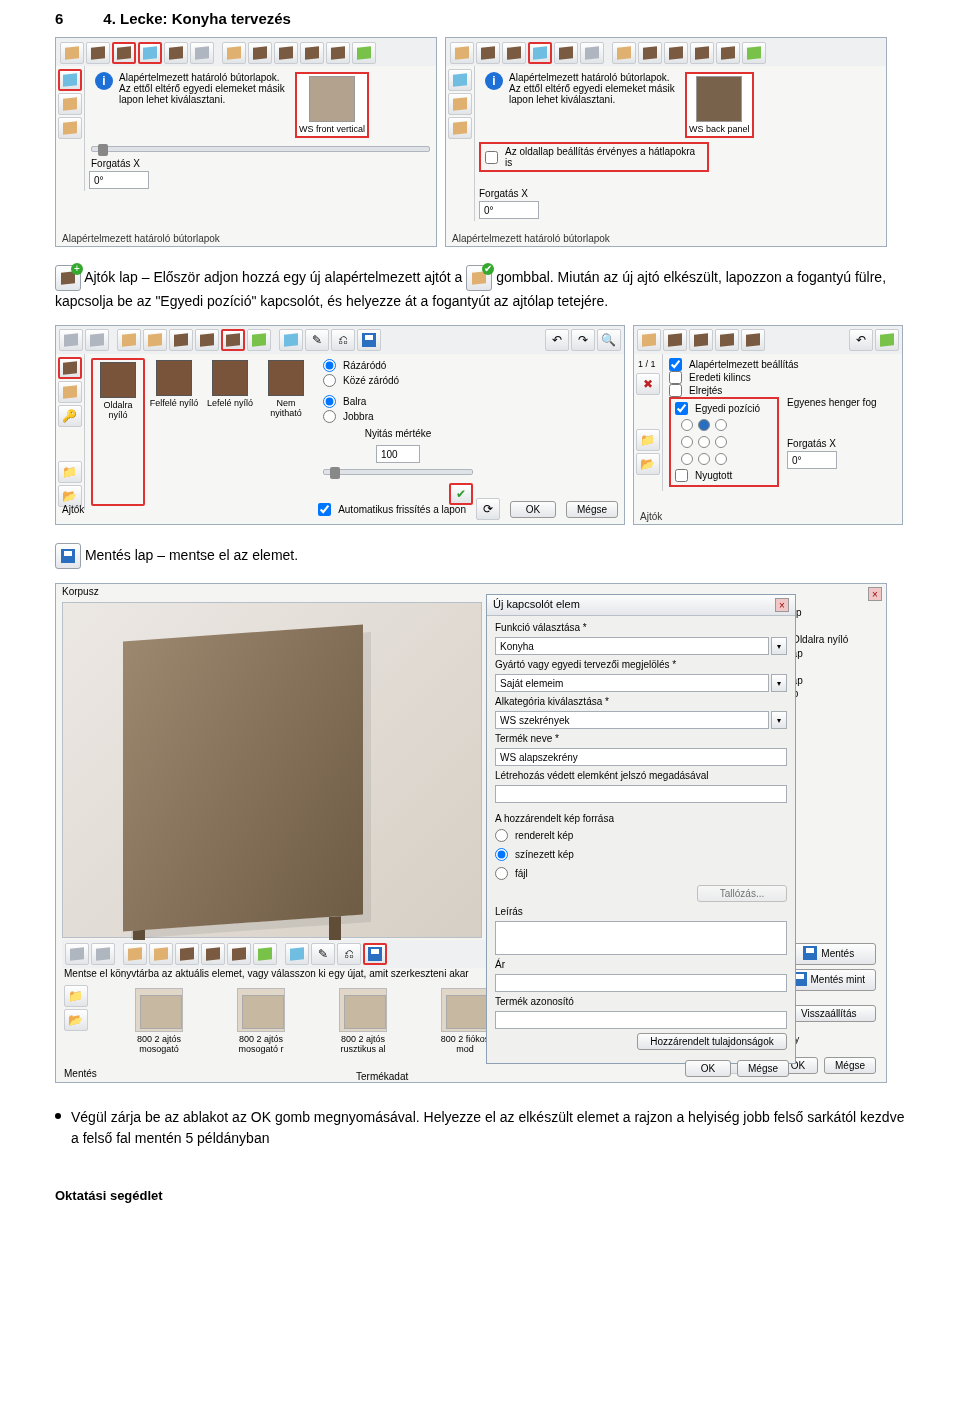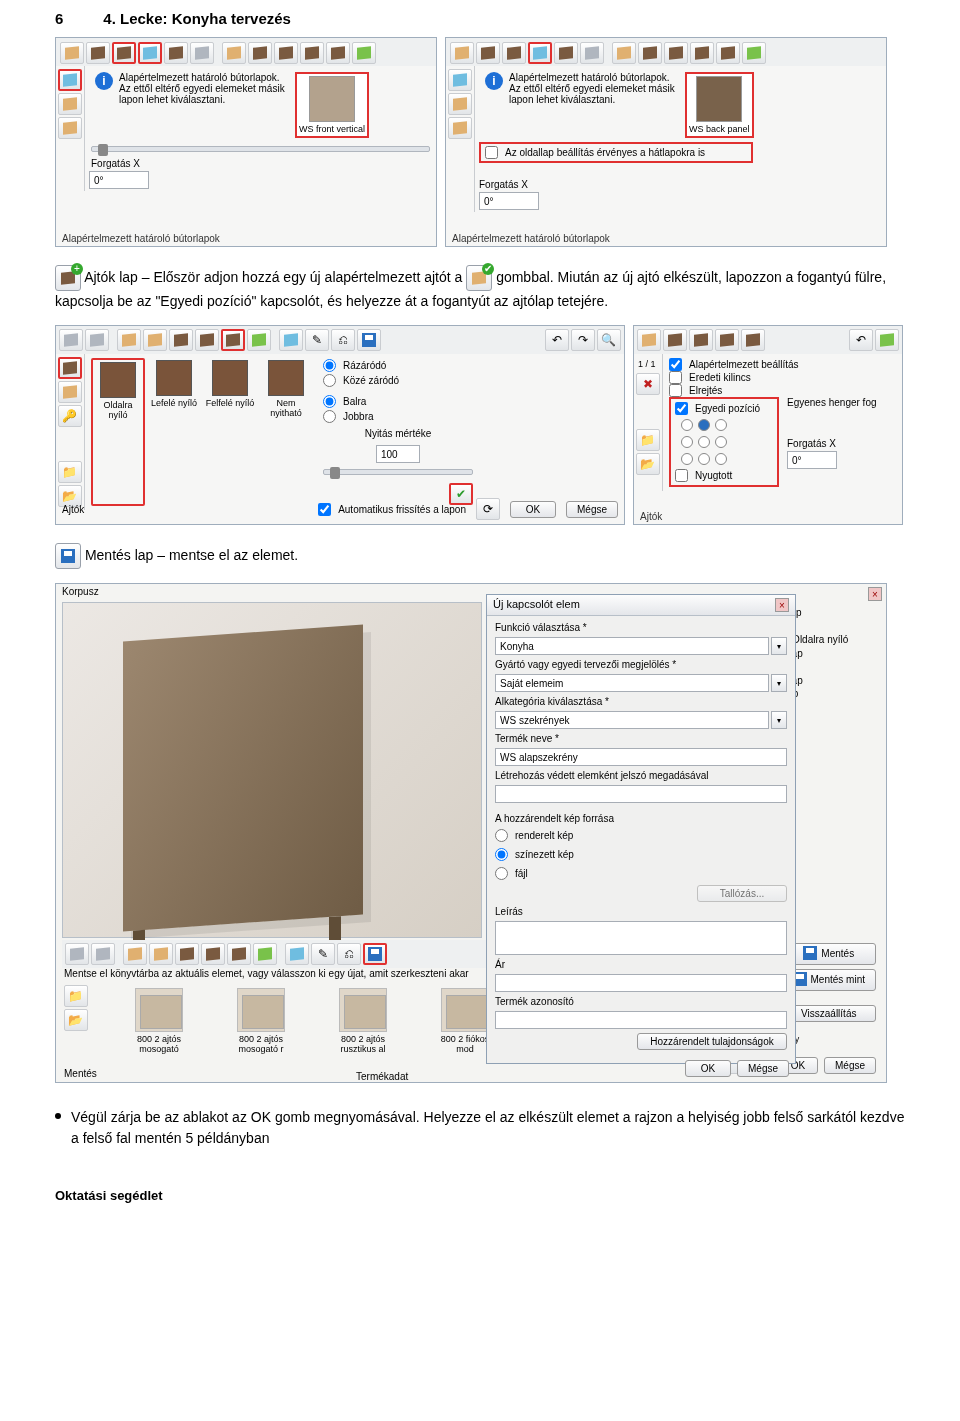--- a/index.html
+++ b/index.html
@@ -275,21 +275,21 @@
         </div>
         <div style="flex:1;padding:2px 4px;">
           <div class="info-row">
             <div class="info-icon">i</div>
             <div style="font-size:10px;max-width:170px;">Alapértelmezett határoló bútorlapok. Az ettől eltérő egyedi elemeket másik lapon lehet kiválasztani.</div>
             <div class="frame-box">
               <div class="thumb dark"></div>
               <div style="font-size:9px;text-align:center;margin-top:2px;">WS back panel</div>
             </div>
           </div>
-          <div class="checkbox-row" style="border:2px solid #e03030; padding:2px 4px; width:274px;">
+          <div class="checkbox-row" style="border:2px solid #e03030; padding:2px 4px; width:230px;">
             <input type="checkbox" style="">
             <span>Az oldallap beállítás érvényes a hátlapokra is</span>
           </div>
           <div style="font-size:10px;padding-top:16px;">Forgatás X</div>
           <div class="inp" style="width:60px;margin-top:2px;">0°</div>
         </div>
       </div>
       <div class="panel-label-bottom">Alapértelmezett határoló bútorlapok</div>
     </div>
   </div>
@@ -365,25 +365,25 @@
         </div>
         <div style="flex:1;padding:4px 6px;display:flex;gap:10px;">
 
           <div style="display:flex;gap:2px;">
             <div class="door-option sel">
                 <div class="th"></div>
                 <span>Oldalra nyíló</span>
               </div>
             <div class="door-option">
                 <div class="th"></div>
-                <span>Lefelé nyíló</span>
+                <span>Felfelé nyíló</span>
               </div>
             <div class="door-option">
                 <div class="th"></div>
-                <span>Felfelé nyíló</span>
+                <span>Lefelé nyíló</span>
               </div>
             <div class="door-option">
                 <div class="th"></div>
                 <span>Nem nyitható</span>
               </div>
           </div>
 
           <div style="flex:0 0 150px;">
             <div class="radio-row">
                 <input type="radio" checked="" style="">

